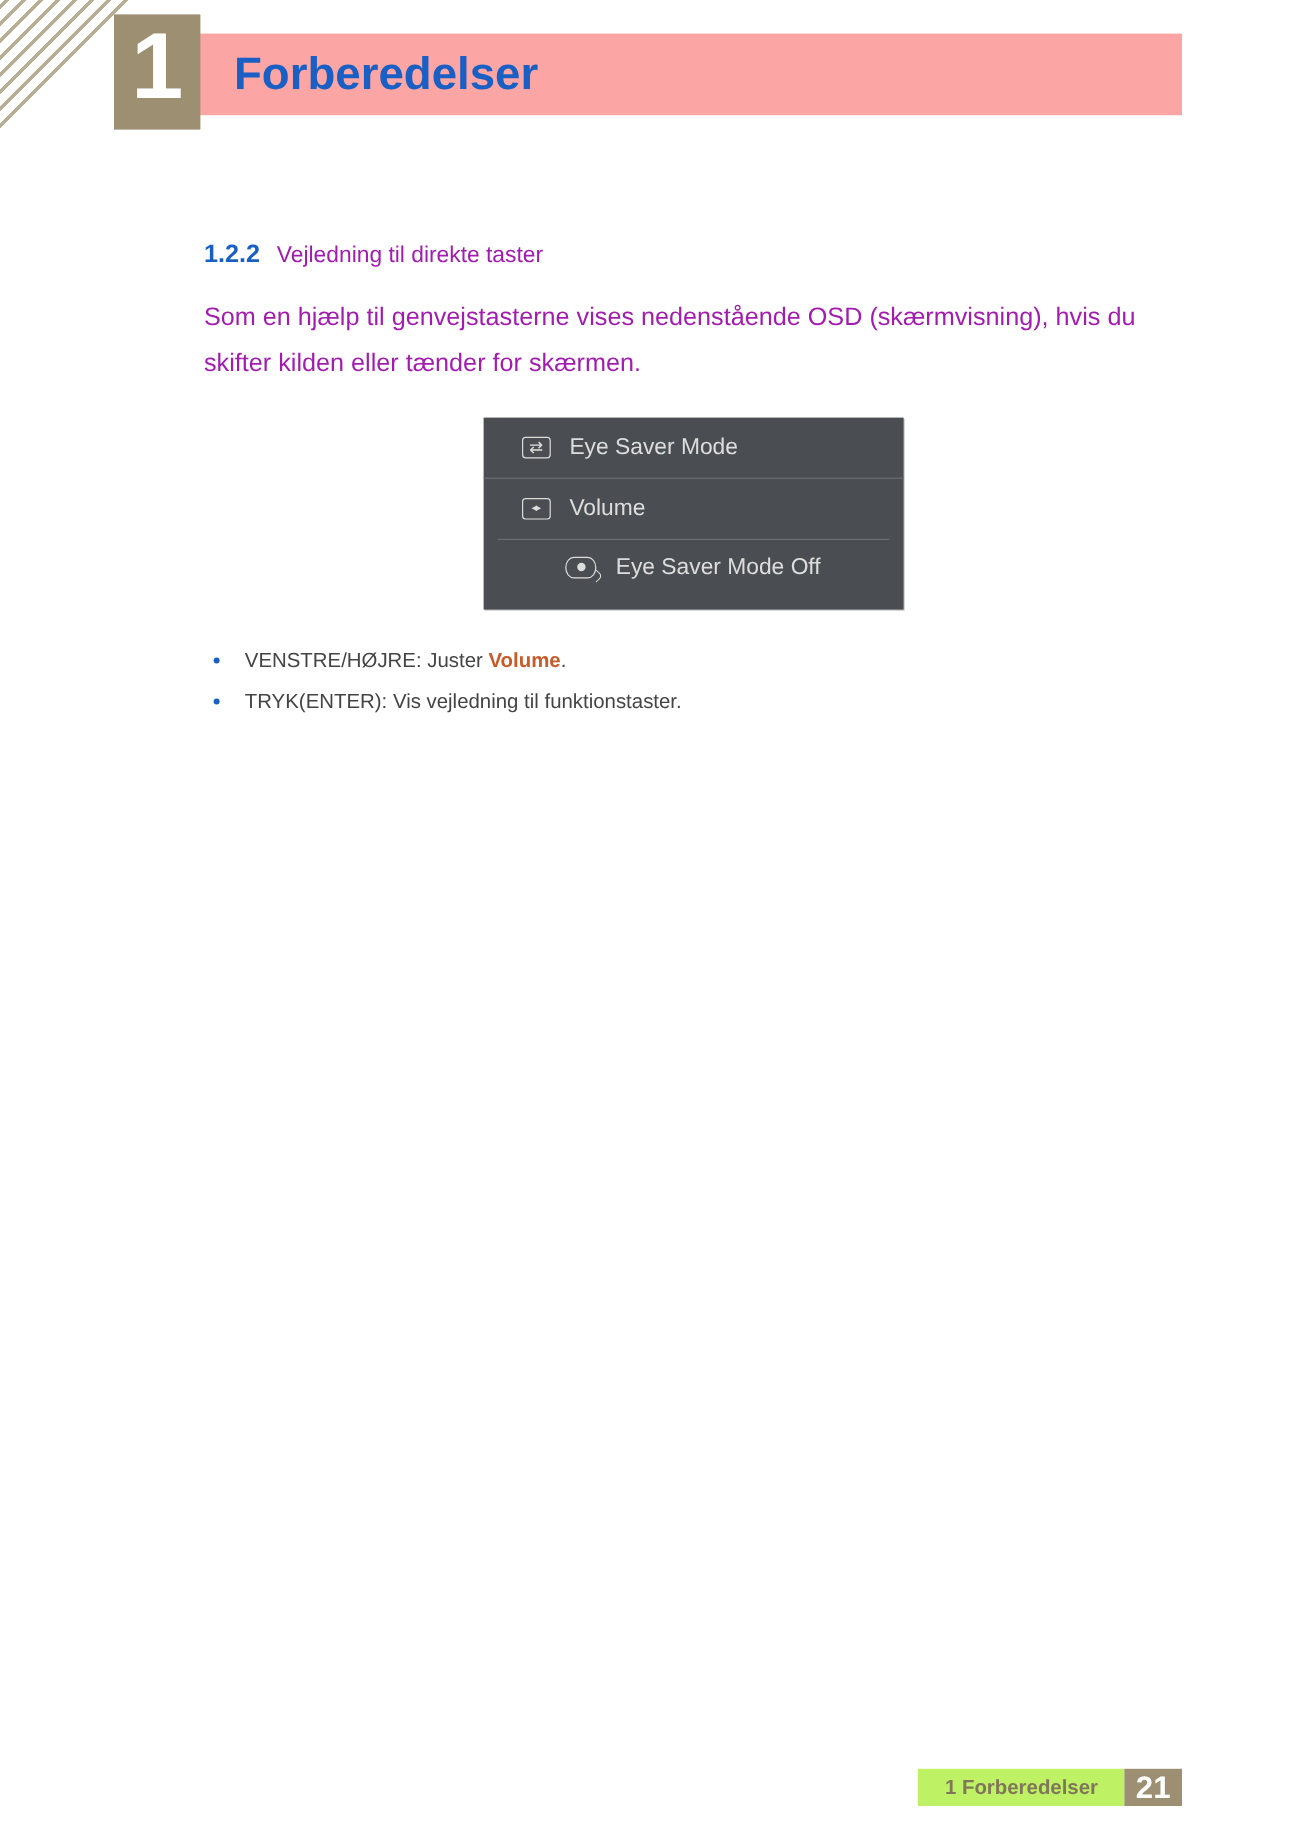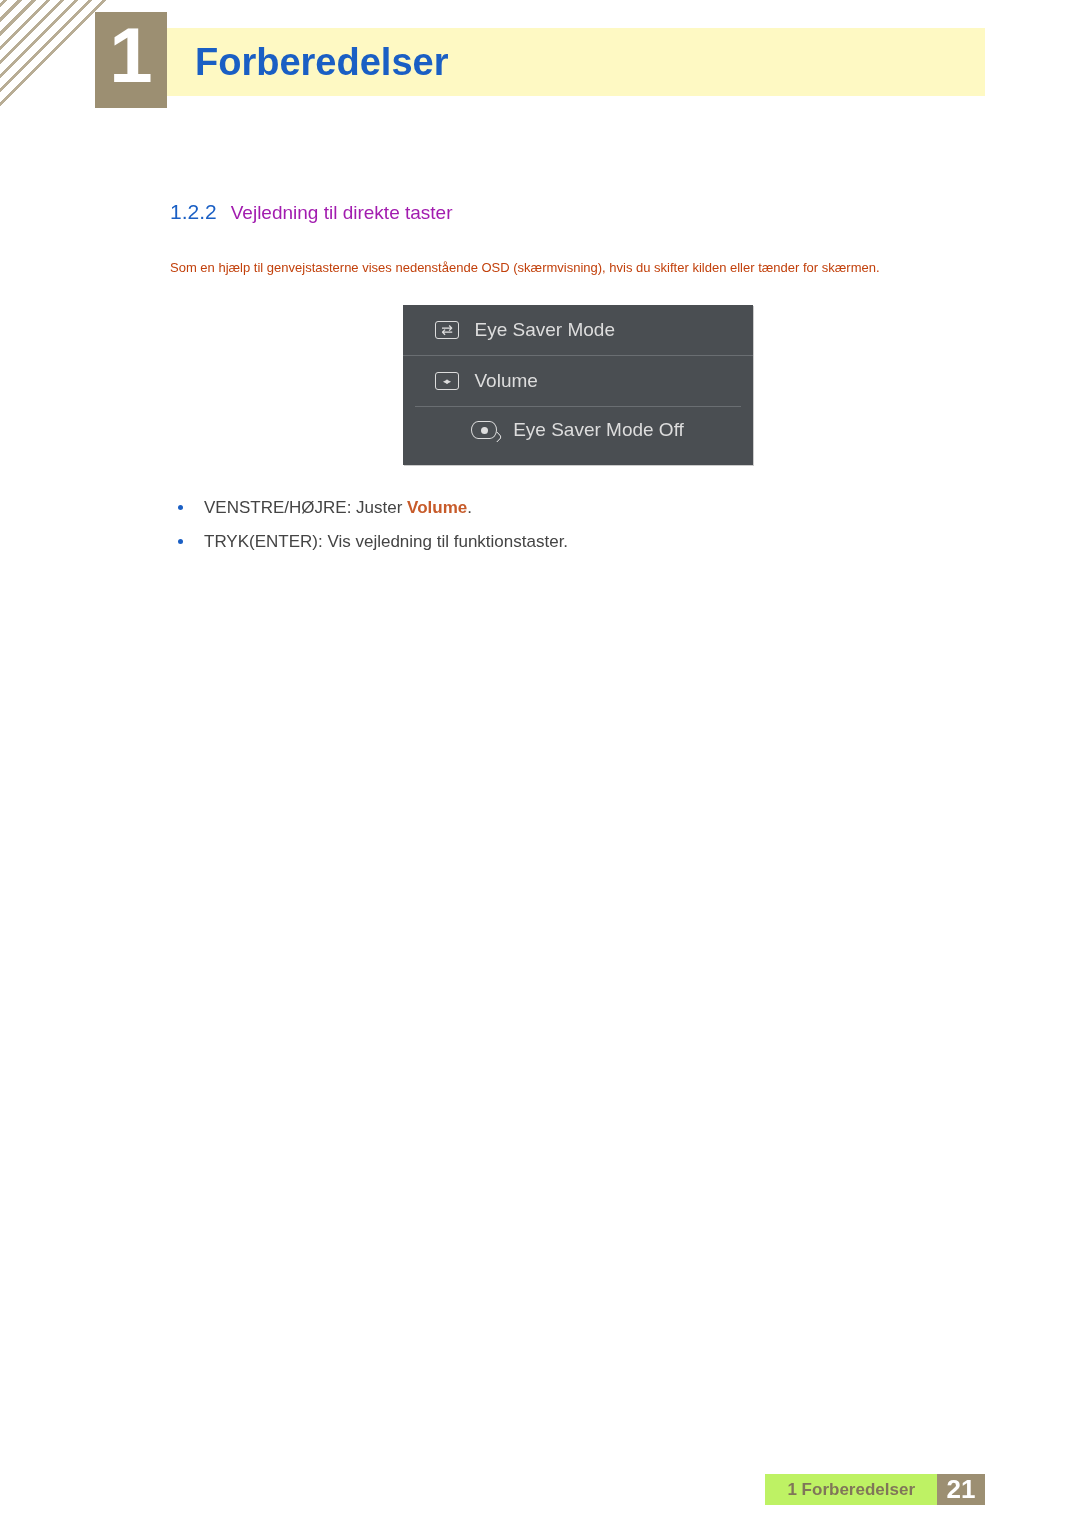--- a/index.html
+++ b/index.html
@@ -9,38 +9,38 @@
   
   .hatch {
     position: absolute; top: 0; left: 0; width: 110px; height: 110px;
     background: repeating-linear-gradient(-45deg, #b8ad95 0, #b8ad95 3px, #fff 3px, #fff 10px);
     clip-path: polygon(0 0, 100% 0, 0 100%);
   }
 
   
   .header-bar {
     position: absolute; top: 28px; left: 95px; right: 95px; height: 68px;
-    background: #fef9c3; display: flex; align-items: center;
+    background: #fca5a5; display: flex; align-items: center;
   }
   .chapter-badge {
     position: absolute; top: 12px; left: 95px; width: 72px; height: 96px;
     background: #9c8f72; color: #fff; display: flex; align-items: flex-start; justify-content: center;
     z-index: 2;
   }
   .chapter-badge span { font-size: 78px; font-weight: bold; line-height: 1; margin-top: 4px; font-family: Arial, sans-serif; }
   .chapter-title {
     margin-left: 100px; font-size: 38px; font-weight: bold; color: #1a5fc4;
     font-family: Arial, sans-serif;
   }
 
   
   .content { position: absolute; top: 200px; left: 170px; right: 95px; }
-  .sec-num { color: #1a5fc4; font-size: 21px; font-weight: normal; margin-right: 14px; }
+  .sec-num { color: #1a5fc4; font-size: 21px; font-weight: bold; margin-right: 14px; }
   .sec-title { color: #a21caf; font-size: 19px; font-weight: normal; }
-  .intro { margin-top: 32px; font-size: 13px; color: #c2410c; line-height: 1.8; }
+  .intro { margin-top: 22px; font-size: 21px; color: #a21caf; line-height: 1.8; }
 
   
   .osd {
     width: 350px; margin: 26px auto 0 auto;
     background: #4a4e52; color: #ddd; font-size: 19px;
     box-shadow: 1px 1px 0 rgba(0,0,0,0.2);
   }
   .osd-row {
     display: flex; align-items: center; gap: 16px;
     padding: 14px 20px; border-bottom: 1px solid #6a6e72;

